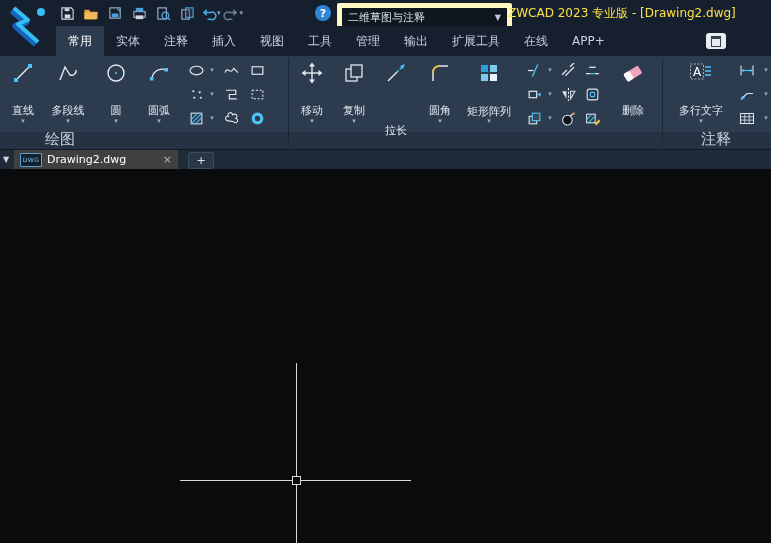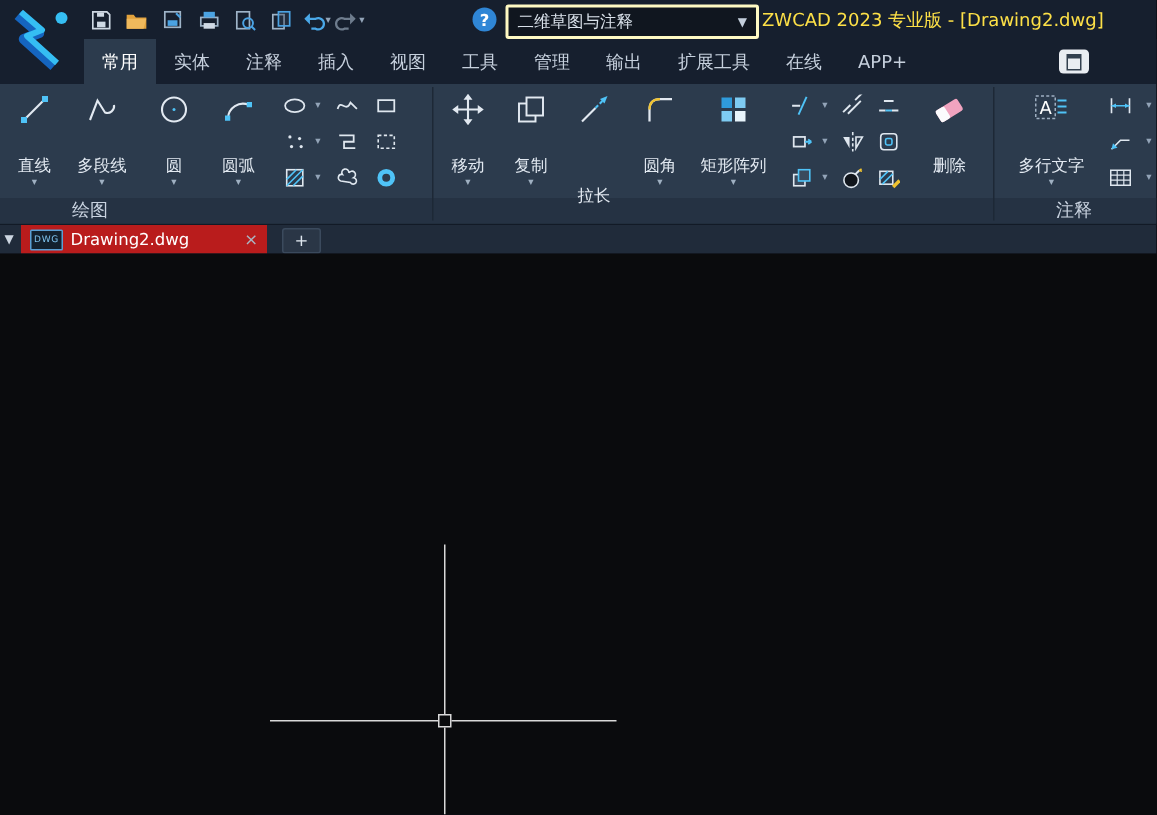--- a/index.html
+++ b/index.html
@@ -9,53 +9,53 @@
   
   .titlebar{position:absolute;top:0;left:0;width:771px;height:26px;background:#161f2e;}
   .logo{position:absolute;top:2px;left:6px;width:44px;height:48px;z-index:9;}
   .qat{position:absolute;left:56px;top:3px;display:flex;align-items:center;gap:2px;height:20px;}
   .tool{width:22px;height:20px;display:flex;align-items:center;justify-content:center;border-radius:2px;}
   .tool svg{display:block;}
   .tgroup{display:flex;align-items:center;}
   .caret-s{color:#93a4b8;font-size:7px;line-height:1;}
   .help-btn{position:absolute;left:315px;top:5px;width:16px;height:16px;border-radius:50%;background:#2f86d6;color:#fff;
             font-size:11px;font-weight:bold;display:flex;align-items:center;justify-content:center;}
-  .ws-select{position:absolute;left:337px;top:3px;width:153px;height:19px;background:#10161f;border:2px solid #fef9c3;
+  .ws-select{position:absolute;left:337px;top:3px;width:153px;height:19px;background:#10161f;border:5px solid #fef9c3;
              border-radius:2px;display:flex;align-items:center;justify-content:space-between;padding:0 6px;color:#d9e1ea;font-size:11px;}
   .title-text{position:absolute;left:508px;top:0;height:26px;display:flex;align-items:center;color:#fde047;font-size:12px;white-space:nowrap;}
 
   
   .tabrow{position:absolute;top:26px;left:0;width:771px;height:30px;background:#161f2e;display:flex;align-items:stretch;padding-left:56px;}
   .rtab{display:flex;align-items:center;padding:0 12px;color:#c6d0dd;font-size:12px;}
   .rtab.active{background:#2c3b4d;color:#ffffff;}
   .ribbon-toggle{position:absolute;left:706px;top:33px;width:20px;height:16px;background:#e9edf2;border-radius:3px;
                  display:flex;align-items:center;justify-content:center;}
   .ribbon-toggle i{display:block;width:8px;height:7px;border:1.5px solid #32404f;border-top-width:3px;}
 
   
   .ribbon{position:absolute;top:56px;left:0;width:771px;height:93px;background:#2c3b4d;border-bottom:1px solid #121a26;}
   .panel-strip{position:absolute;top:76px;left:0;width:771px;height:17px;background:#253243;}
   .panel-sep{position:absolute;top:2px;width:1px;height:89px;background:#1d2836;}
-  .panel-label{position:absolute;top:76px;height:17px;display:flex;align-items:flex-end;justify-content:center;color:#c9d3e0;font-size:12px;}
+  .panel-label{position:absolute;top:76px;height:17px;display:flex;align-items:flex-end;justify-content:center;color:#c9d3e0;font-size:15px;}
 
   .bigbtn{position:absolute;top:4px;display:flex;flex-direction:column;align-items:center;color:#e2e9f1;font-size:11px;}
   .bigbtn .icn{height:26px;display:flex;align-items:center;justify-content:center;}
   .bigbtn .lbl{margin-top:19px;white-space:nowrap;line-height:1.1;}
   .bigbtn .dd{font-size:7px;color:#9fb0c2;line-height:1;margin-top:1px;}
 
   .sgrid{position:absolute;top:2px;display:grid;grid-auto-rows:24px;align-items:center;justify-items:center;}
   .sgrid.draw{left:186px;grid-template-columns:20px 12px 26px 26px;}
   .sgrid.mod{left:524px;grid-template-columns:20px 12px 24px 24px;}
   .sgrid.ann{left:734px;grid-template-columns:26px 12px;}
   .sic{width:16px;height:16px;display:flex;align-items:center;justify-content:center;}
 
   
   .docbar{position:absolute;top:150px;left:0;width:771px;height:19px;background:#202b3a;}
   .doc-menu{position:absolute;left:3px;top:6px;color:#cdd6e1;font-size:8px;line-height:1;}
-  .doctab{position:absolute;left:14px;top:0;height:19px;width:164px;background:#b91c1c;display:flex;align-items:center;
+  .doctab{position:absolute;left:14px;top:0;height:19px;width:164px;background:#404040;display:flex;align-items:center;
           gap:5px;padding:0 6px;box-sizing:border-box;}
   .dwg-badge{width:20px;height:12px;border:1px solid #5a9fd4;border-radius:1px;color:#7ec3f0;font-size:6px;
              display:flex;align-items:center;justify-content:center;letter-spacing:0.5px;background:#13202e;}
   .doctab .dlabel{color:#ffffff;font-size:11px;white-space:nowrap;flex:1;}
   .doctab .dclose{color:#aab6c4;font-size:11px;line-height:1;}
   .newtab{position:absolute;left:188px;top:2px;width:24px;height:15px;background:#2a3646;border:1px solid #3b4a5d;border-radius:2px;
           color:#dfe7ef;font-size:11px;line-height:1;display:flex;align-items:center;justify-content:center;}
 
   
   .canvas{position:absolute;top:169px;left:0;width:771px;height:374px;background:#0a0b0d;}

